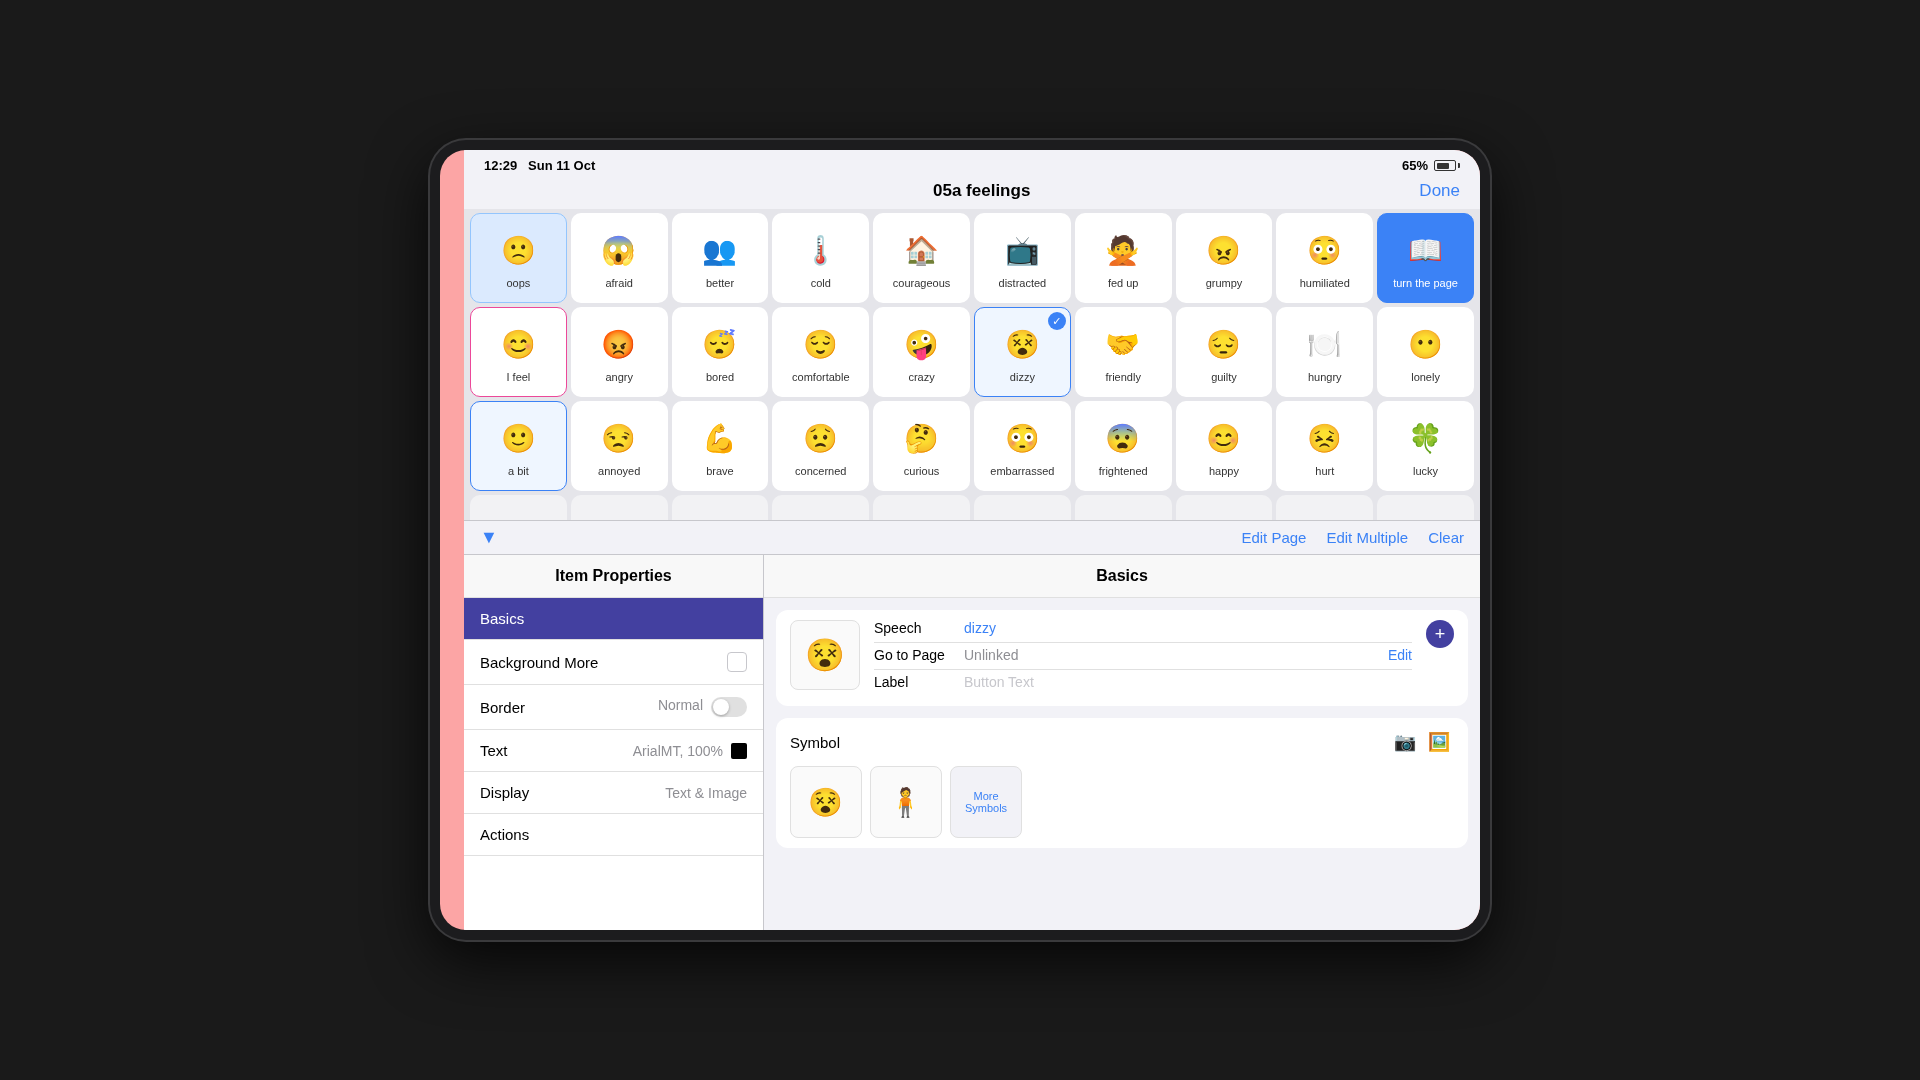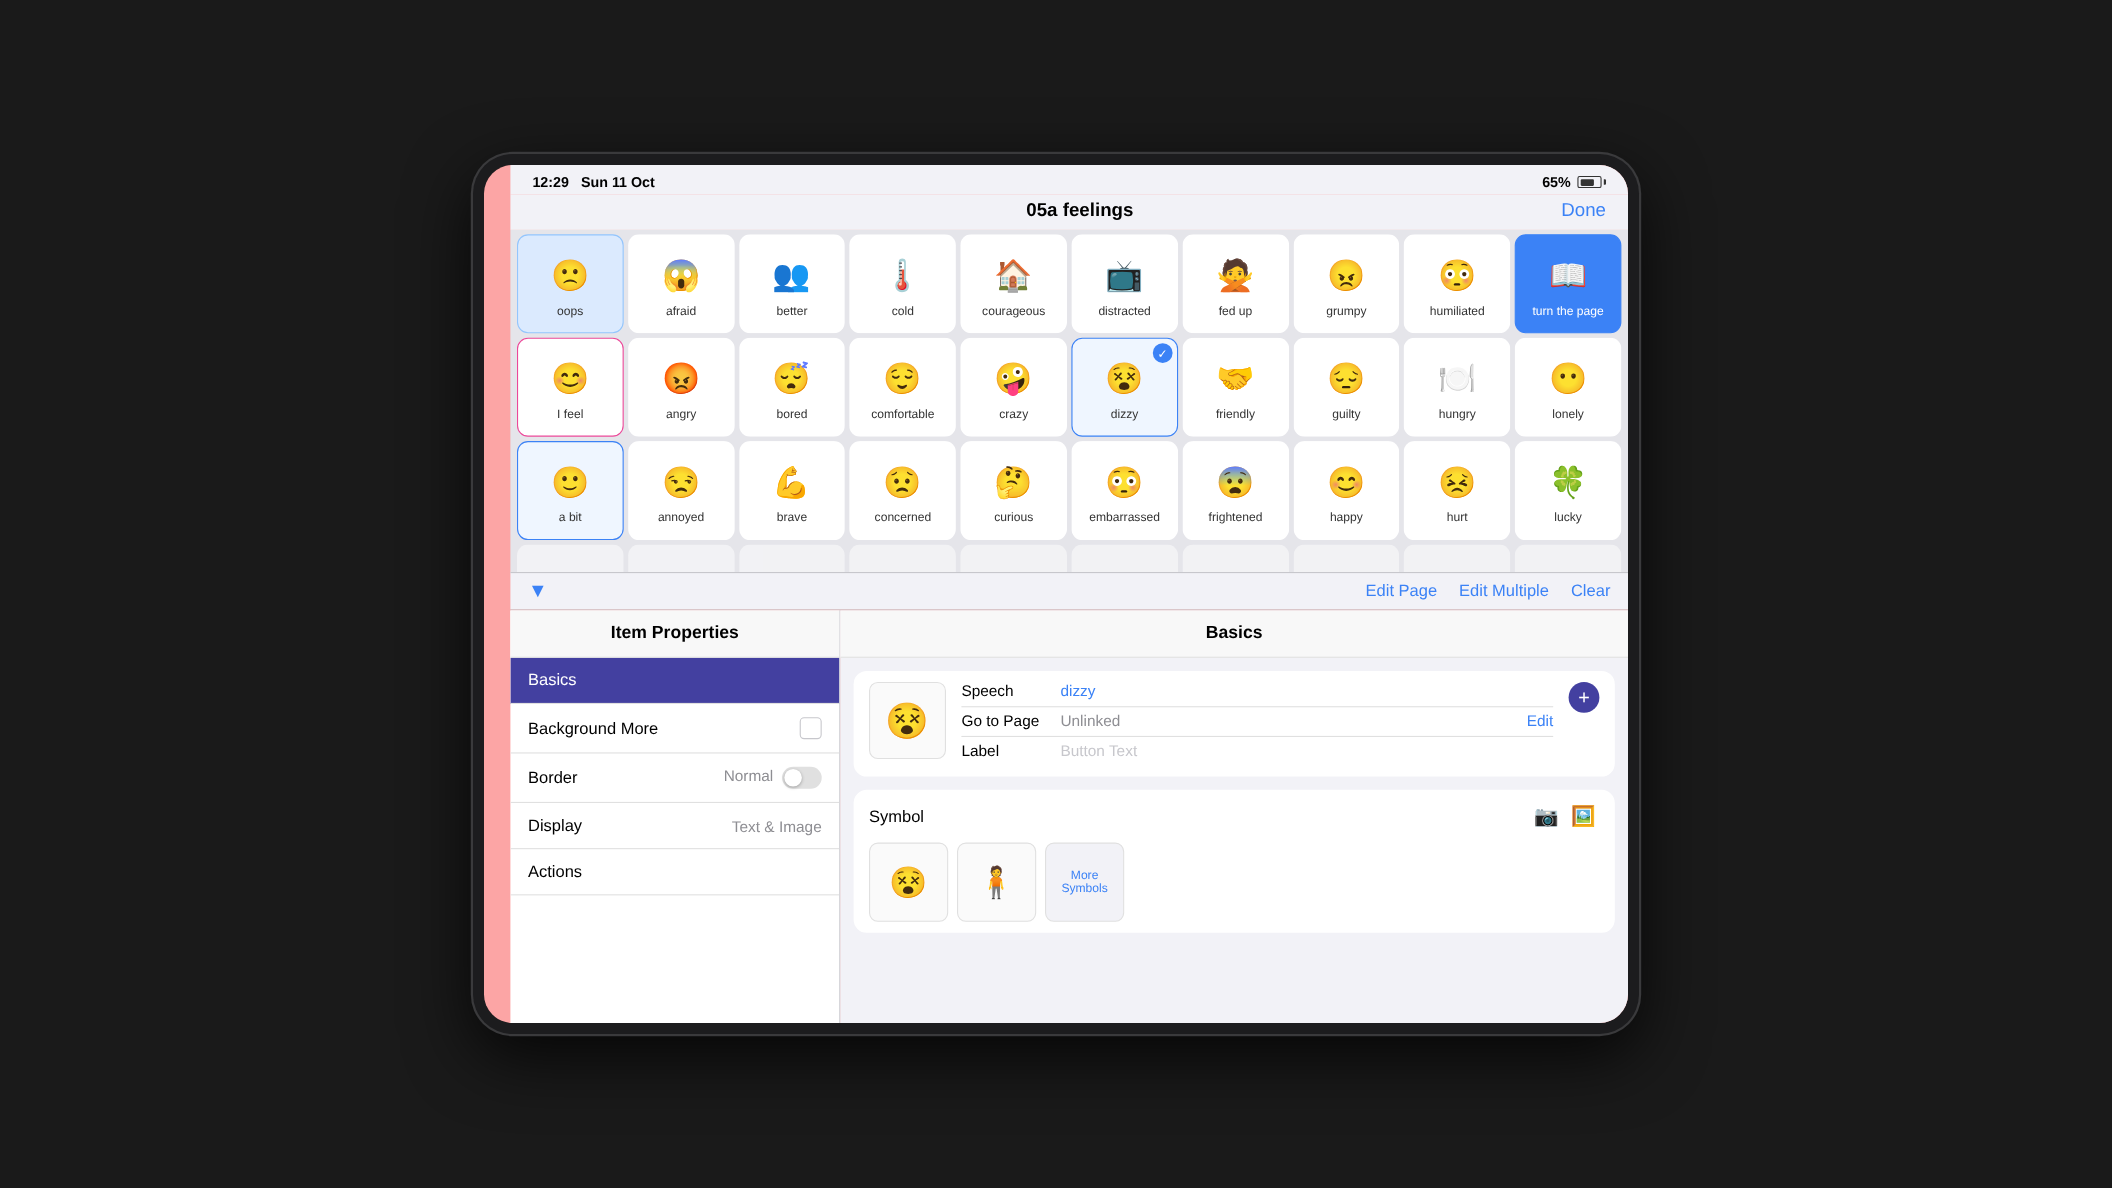--- a/index.html
+++ b/index.html
@@ -652,20 +652,27 @@
           </div>
 
           <div class="prop-item">
             <span class="prop-label">Border</span>
             <div class="prop-value">
               <span>Normal</span>
               <div class="toggle-off"></div>
             </div>
           </div>
 
+          <div class="prop-item">
+            <span class="prop-label">Text</span>
+            <div class="prop-value">
+              <span>ArialMT, 100%</span>
+              <div class="color-swatch"></div>
+            </div>
+          </div>
 
           <div class="prop-item">
             <span class="prop-label">Display</span>
             <div class="prop-value">
               <span>Text &amp; Image</span>
             </div>
           </div>
 
           <div class="prop-item">
             <span class="prop-label">Actions</span>

